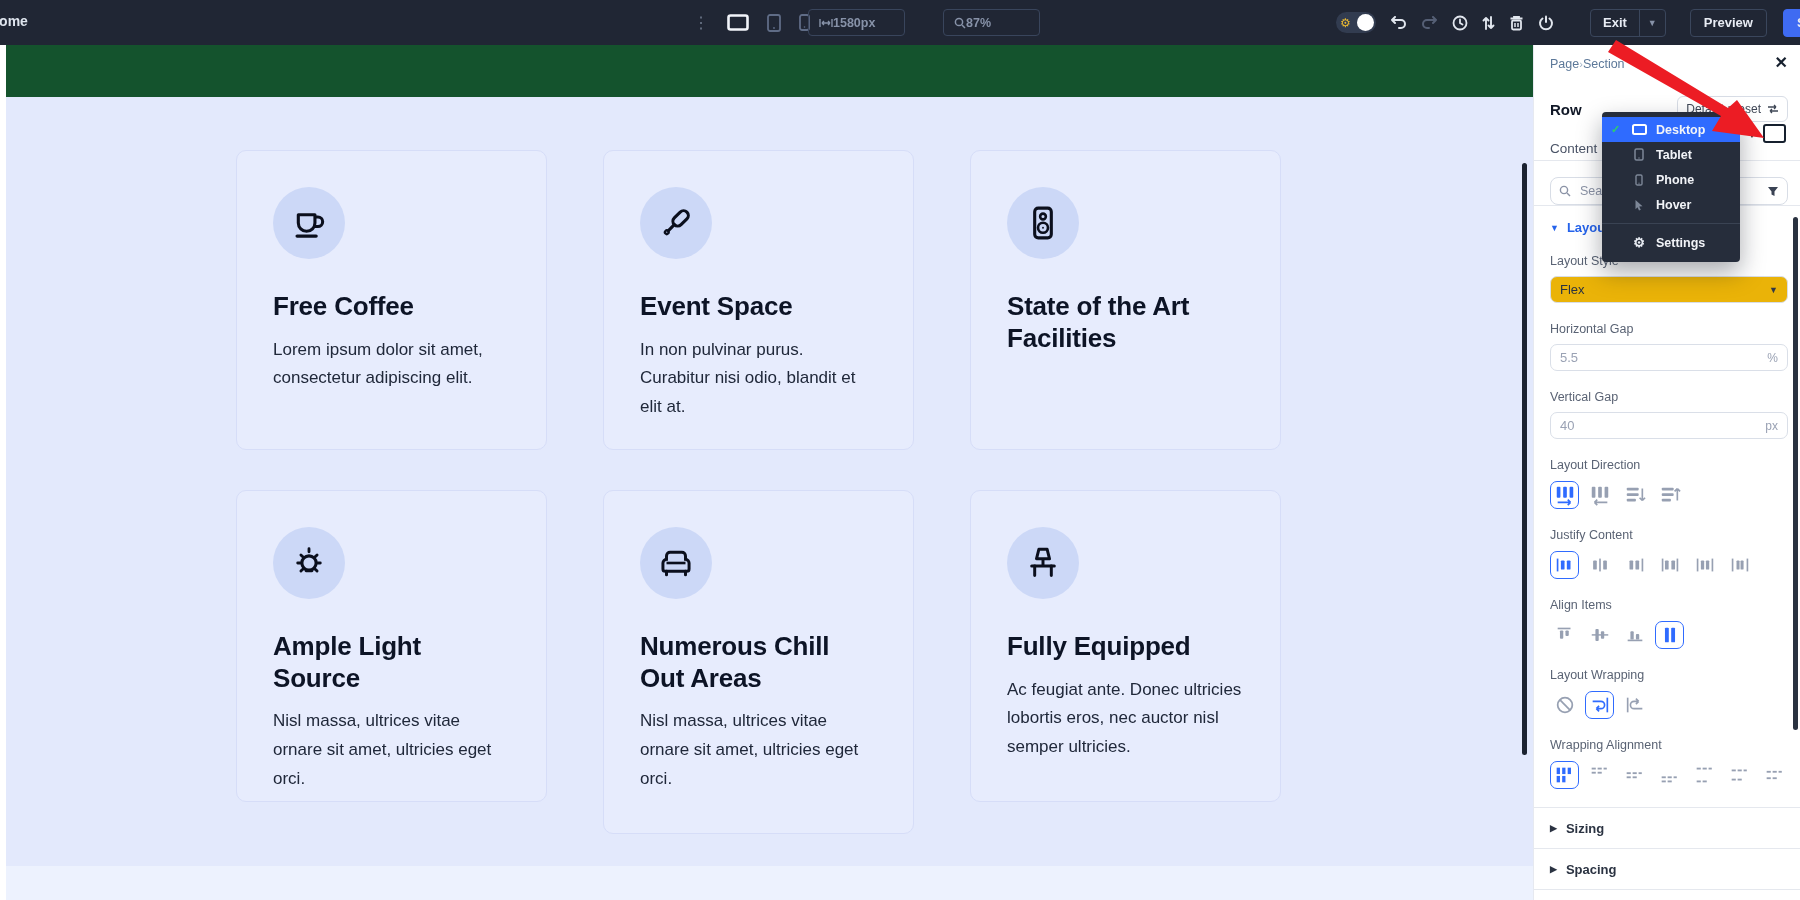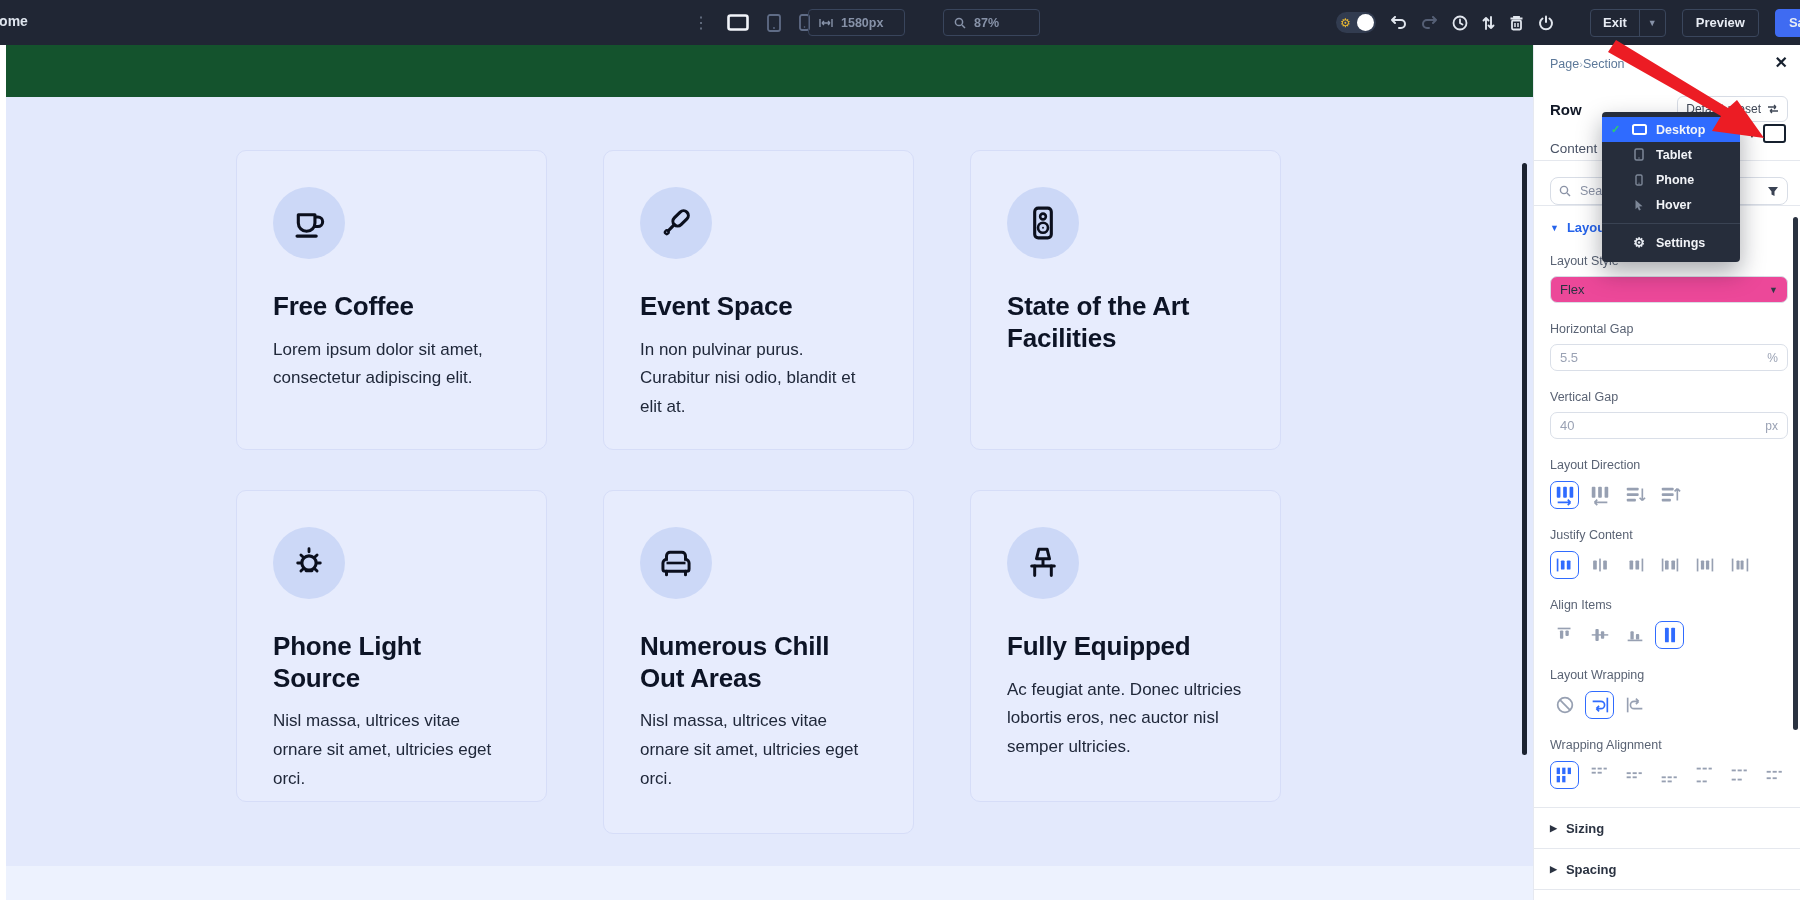--- a/index.html
+++ b/index.html
@@ -5,32 +5,32 @@
   html,body{margin:0;padding:0;background:#fff;}
   *{box-sizing:border-box;font-family:"Liberation Sans",sans-serif;}
   #stage{position:relative;width:1800px;height:900px;overflow:hidden;background:#fff;}
 
   
   #topbar{position:absolute;left:0;top:0;width:1800px;height:45px;background:#202634;z-index:20;}
   #tb-page{position:absolute;left:-11px;top:13px;color:#dfe5ee;font-size:14px;font-weight:700;}
   #tb-devices{position:absolute;left:693px;top:0;height:45px;display:flex;align-items:center;gap:18px;}
   #tb-kebab{color:#6b7689;font-size:16px;letter-spacing:0;line-height:1;}
   .tb-icon{display:flex;align-items:center;justify-content:center;}
-  .tb-input{position:absolute;top:9px;height:27px;border:1px solid #39455c;border-radius:4px;display:flex;align-items:center;gap:8px;padding:0 10px;color:#8792a8;font-size:12.5px;font-weight:600;}
+  .tb-input{position:absolute;top:9px;height:27px;border:1px solid #39455c;border-radius:4px;display:flex;align-items:center;gap:0;padding:0 10px;color:#8792a8;font-size:12.5px;font-weight:600;}
   #tb-width{left:808px;width:97px;}
   #tb-zoom{left:943px;width:97px;}
   #tb-right{position:absolute;left:1336px;top:0;height:45px;display:flex;align-items:center;gap:14px;}
   #tb-toggle{width:40px;height:21px;border-radius:11px;background:#323c50;display:flex;align-items:center;justify-content:space-between;padding:0 2px;}
   #tb-toggle .sun{color:#e9b932;font-size:12px;line-height:1;margin-left:2px;}
   #tb-toggle .knob{width:17px;height:17px;border-radius:50%;background:#fff;}
   .tb-btn{height:28px;border:1px solid #3a465c;border-radius:4px;display:flex;align-items:center;color:#e8ecf4;font-size:13px;font-weight:700;background:transparent;}
   #btn-exit{margin-left:22px;}
   #btn-exit .lbl{padding:0 12px;}
   #btn-exit .caret{border-left:1px solid #3a465c;padding:0 8px;color:#8792a8;font-size:9px;height:100%;display:flex;align-items:center;}
-  #btn-preview{padding:0 13px;margin-left:2px;}
+  #btn-preview{padding:0 13px;margin-left:10px;}
   #btn-save{padding:0 13px;background:#3f6bf2;border-color:#3f6bf2;margin-left:2px;}
 
   
   #canvas{position:absolute;left:0;top:45px;width:1532px;height:855px;background:#14532d;margin-left:6px;}
   #section{position:absolute;left:0;top:52px;width:1532px;height:769px;background:#e3e9fc;}
   #section-next{position:absolute;left:0;top:821px;width:1532px;height:34px;background:#edf2fe;}
   .card{position:absolute;width:311px;background:#e7ecfd;border:1px solid #d6ddf8;border-radius:10px;padding:36px;}
   .card .icon-circle{width:72px;height:72px;border-radius:50%;background:#ccd8f7;display:flex;align-items:center;justify-content:center;color:#0b0f1d;}
   .card h3{margin:32px 0 0 0;font-size:26px;line-height:1.22;font-weight:700;color:#0d1426;letter-spacing:-.2px;}
   .card p{margin:13px 0 0 0;font-size:17px;line-height:1.68;color:#20283a;}
@@ -54,21 +54,21 @@
   #tab-row{margin-top:14px;height:24px;display:flex;align-items:center;}
   #tab-content{font-size:13.5px;color:#4a5366;}
   #divider-1{margin-top:9px;}
   #search-row{margin-top:16px;height:28px;border:1px solid #d8dde6;border-radius:8px;display:flex;align-items:center;padding:0 8px;gap:7px;color:#8b93a6;}
   #search-row input{border:none;outline:none;flex:1;font-size:12.5px;color:#6b7384;background:transparent;min-width:0;}
   #search-row input::placeholder{color:#8b93a6;}
   #divider-2{margin-top:17px;}
   #layout-header{margin-top:14px;display:flex;align-items:center;gap:8px;color:#2563eb;font-weight:700;font-size:13px;}
   #layout-header .tri{font-size:9px;}
   .fld-label{margin-top:19px;font-size:12.5px;color:#5a6374;}
-  .select{margin-top:8px;height:27px;border:1px solid #d8dde6;border-radius:7px;display:flex;align-items:center;justify-content:space-between;padding:0 9px;font-size:13px;color:#2a3342;background:#ec4899;}
+  .select{margin-top:8px;height:27px;border:1px solid #d8dde6;border-radius:7px;display:flex;align-items:center;justify-content:space-between;padding:0 9px;font-size:13px;color:#2a3342;background:#eab308;}
   .select .tri{font-size:9px;color:#303846;}
   .num-input{margin-top:8px;height:27px;border:1px solid #dadfe8;border-radius:7px;display:flex;align-items:center;justify-content:space-between;padding:0 9px;font-size:13px;color:#9aa2b4;background:#fff;}
   .num-input .unit{font-size:12px;color:#9aa2b4;}
   .icon-row{margin-top:9px;display:flex;align-items:center;gap:6px;}
   .ibtn{width:29px;height:28px;border-radius:7px;border:1.5px solid transparent;display:flex;align-items:center;justify-content:center;color:#97a0b2;background:transparent;padding:0;}
   .ibtn.sel{border-color:#2f6bff;color:#2f6bff;}
   .collapse-row{height:40px;display:flex;align-items:center;gap:9px;font-size:13px;font-weight:700;color:#2b3342;}
   .collapse-row .tri{font-size:9px;color:#2b3342;}
   #panel-scrollbar{position:absolute;right:2px;top:172px;width:5px;height:513px;background:#2a3240;border-radius:3px;}
 
@@ -227,21 +227,21 @@
     </div>
 
     <div class="card" id="card-3">
       <div class="icon-circle">
         <svg width="38" height="38" viewBox="0 0 32 32">
             <circle cx="16" cy="16" r="6" fill="none" stroke="currentColor" stroke-width="2.6"></circle>
             <path d="M13.5 22.5 h5" stroke="currentColor" stroke-width="2.4" stroke-linecap="round"></path>
             <path d="M16 4 v2.5 M25.5 16 h-2.5 M6.5 16 H9 M22.8 9.2 l-1.8 1.8 M9.2 9.2 l1.8 1.8 M22.8 22.8 l-1.8 -1.8 M9.2 22.8 l1.8 -1.8" stroke="currentColor" stroke-width="2.4" stroke-linecap="round"></path>
           </svg>
       </div>
-      <h3>Phone Light Source</h3>
+      <h3>Ample Light Source</h3>
       <p>Nisl massa, ultrices vitae ornare sit amet, ultricies eget orci.</p>
     </div>
 
     <div class="card" id="card-4">
       <div class="icon-circle">
         <svg width="38" height="38" viewBox="0 0 32 32">
             <path d="M8 14 v-4 a3 3 0 0 1 3 -3 h10 a3 3 0 0 1 3 3 v4" fill="none" stroke="currentColor" stroke-width="2.5"></path>
             <path d="M8 13 a3 3 0 0 0 -3 3 v5 a2 2 0 0 0 2 2 h18 a2 2 0 0 0 2 -2 v-5 a3 3 0 0 0 -3 -3" fill="none" stroke="currentColor" stroke-width="2.5" stroke-linejoin="round"></path>
             <path d="M8 16 h16" stroke="currentColor" stroke-width="2.2"></path>
             <path d="M8 23 v3 M24 23 v3" stroke="currentColor" stroke-width="2.5" stroke-linecap="round"></path>

